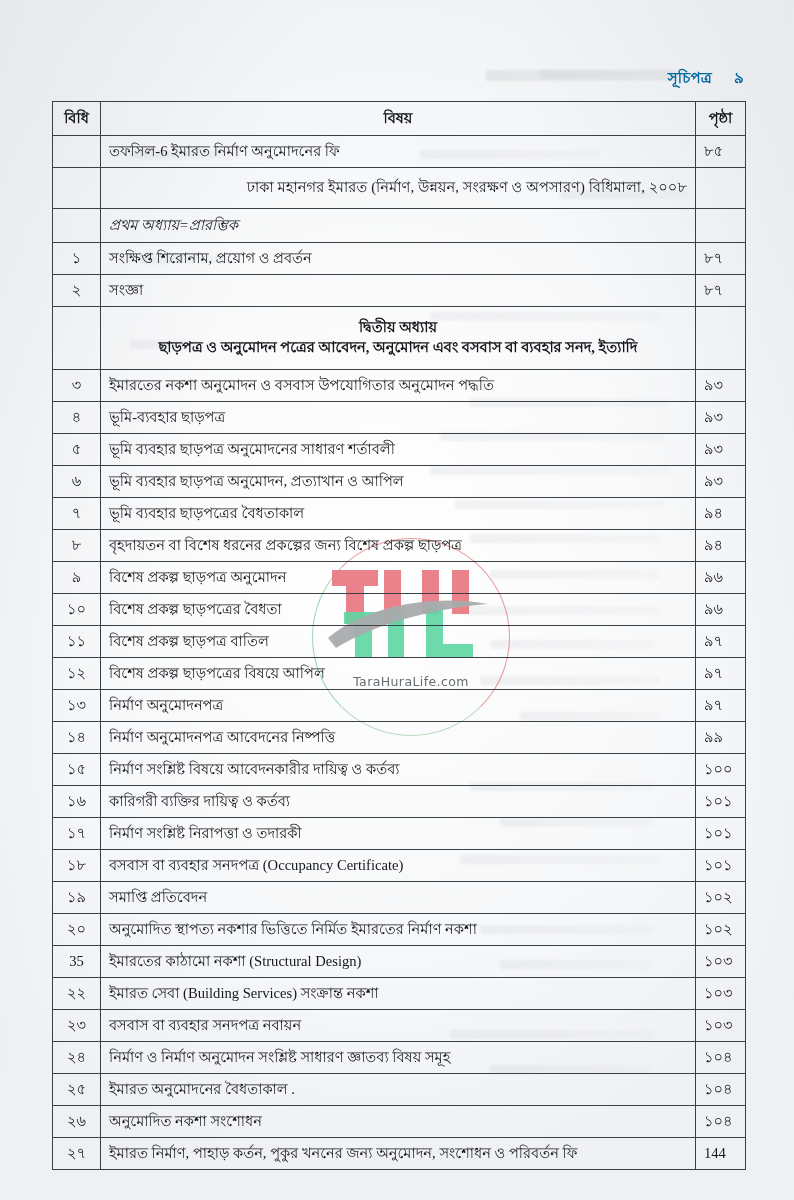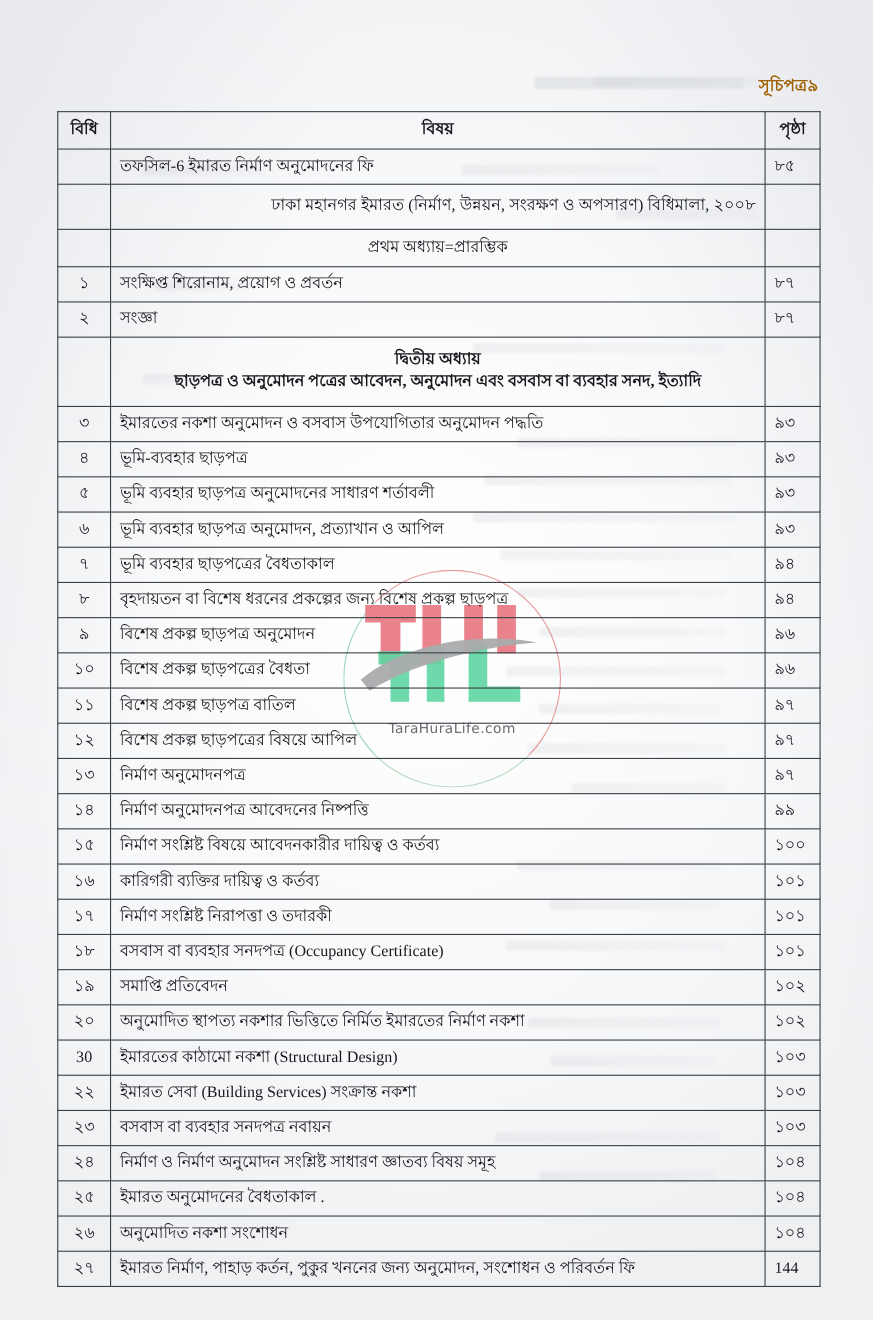--- a/index.html
+++ b/index.html
@@ -30,24 +30,25 @@
     inset: 0;
   }
 
   
   .running-header {
     position: absolute;
     top: 66px;
     right: 50px;
     display: flex;
     align-items: baseline;
+    gap: 22px;
     font-size: 15px;
     font-weight: 700;
     letter-spacing: 0.2px;
-    color: #a16207;
+    color: #0369a1;
   }
   .ghost-header {
     position: absolute;
     top: 70px;
     right: 118px;
     width: 190px;
     height: 11px;
     background: linear-gradient(90deg, rgba(190,194,200,0.30), rgba(200,203,209,0.20));
     filter: blur(1.2px);
     border-radius: 2px;
@@ -69,21 +70,21 @@
     height: 9px;
     background: linear-gradient(90deg, rgba(176,180,188,0.55), rgba(196,200,208,0.30));
     filter: blur(1.3px);
     border-radius: 2px;
   }
 
   
   .watermark {
     position: absolute;
     left: 312px;
-    top: 518px;
+    top: 538px;
     width: 198px;
     height: 198px;
     pointer-events: none;
     text-decoration: underline;
   }
   .wm-ring {
     position: absolute;
     inset: 0;
     border-radius: 50%;
     border: 1.6px solid rgba(215,70,70,0.55);
@@ -157,23 +158,23 @@
   .row-normal td { height: 31px; }
 
   .banner-main {
     text-align: right;
     font-weight: 400;
     font-size: 18.5px;
     height: 40px;
     letter-spacing: 0.1px;
   }
   .banner-sub {
-    text-align: center;
     font-size: 14.8px;
     height: 33px;
+    font-style: italic;
   }
   .banner-chapter {
     text-align: center;
     font-weight: 700;
     font-size: 15.2px;
     height: 62px;
     line-height: 1.55;
     padding-top: 3px;
     padding-bottom: 3px;
   }
@@ -371,21 +372,21 @@
           <td class="cell-rule">১৯</td>
           <td class="cell-subj">সমাপ্তি প্রতিবেদন</td>
           <td class="cell-page">১০২</td>
         </tr>
         <tr class="row-normal">
           <td class="cell-rule">২০</td>
           <td class="cell-subj">অনুমোদিত স্থাপত্য নকশার ভিত্তিতে নির্মিত ইমারতের নির্মাণ নকশা</td>
           <td class="cell-page">১০২</td>
         </tr>
         <tr class="row-normal">
-          <td class="cell-rule">30</td>
+          <td class="cell-rule">35</td>
           <td class="cell-subj">ইমারতের কাঠামো নকশা (Structural Design)</td>
           <td class="cell-page">১০৩</td>
         </tr>
         <tr class="row-normal">
           <td class="cell-rule">২২</td>
           <td class="cell-subj">ইমারত সেবা (Building Services) সংক্রান্ত নকশা</td>
           <td class="cell-page">১০৩</td>
         </tr>
         <tr class="row-normal">
           <td class="cell-rule">২৩</td>

